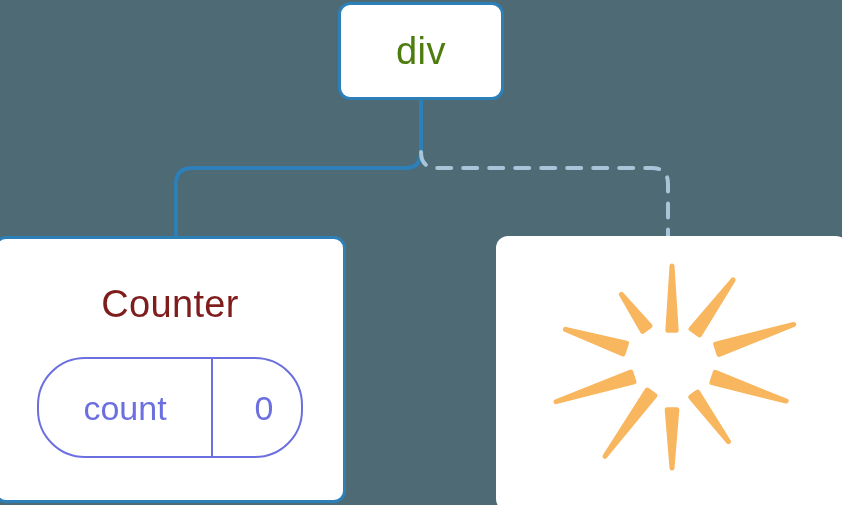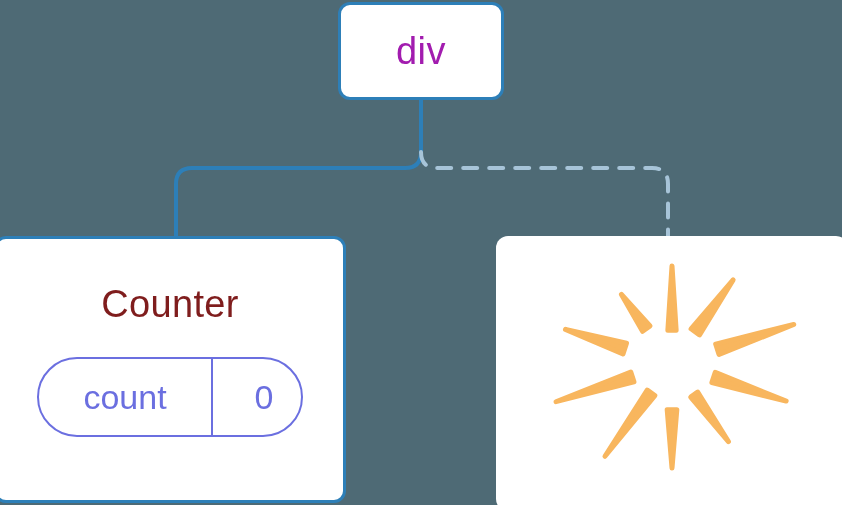--- a/index.html
+++ b/index.html
@@ -43,21 +43,21 @@
     top: 2px;
     width: 166px;
     height: 98px;
     border: 3px solid #2d7fb8;
     border-radius: 12px;
     display: flex;
     align-items: center;
     justify-content: center;
   }
   .node-div-label {
-    color: #a21caf;
+    color: #4d7c0f;
     font-size: 38px;
     line-height: 1;
     letter-spacing: 0.5px;
   }
 
   .node-counter {
     left: -6px;
     top: 236px;
     width: 352px;
     height: 267px;
@@ -72,21 +72,21 @@
     color: #7f1d1d;
     font-size: 38px;
     line-height: 1;
     letter-spacing: 0.3px;
   }
 
   
   .state-pill {
     margin-top: 34px;
     width: 266px;
-    height: 80px;
+    height: 101px;
     border: 2.5px solid #6b6fe0;
     border-radius: 48px;
     display: flex;
     align-items: stretch;
     box-sizing: border-box;
     background: #ffffff;
     gap: 14px;
   }
   .pill-key,
   .pill-value {

